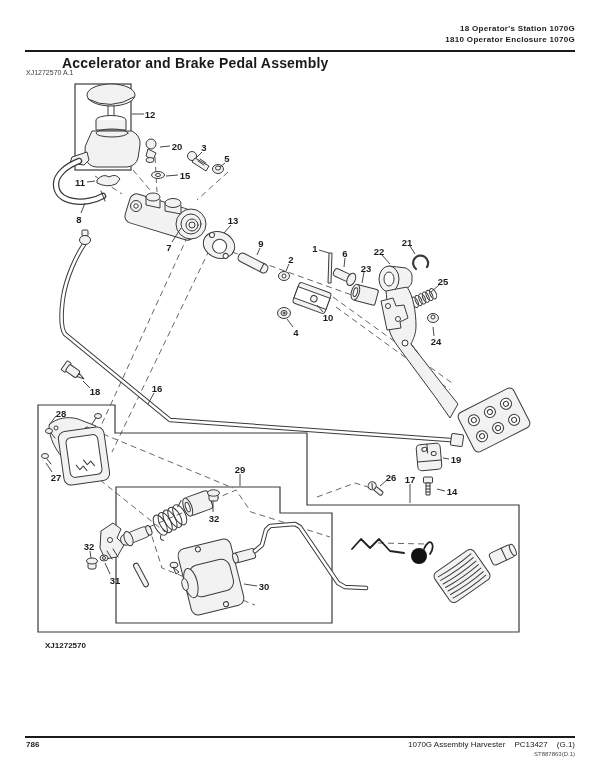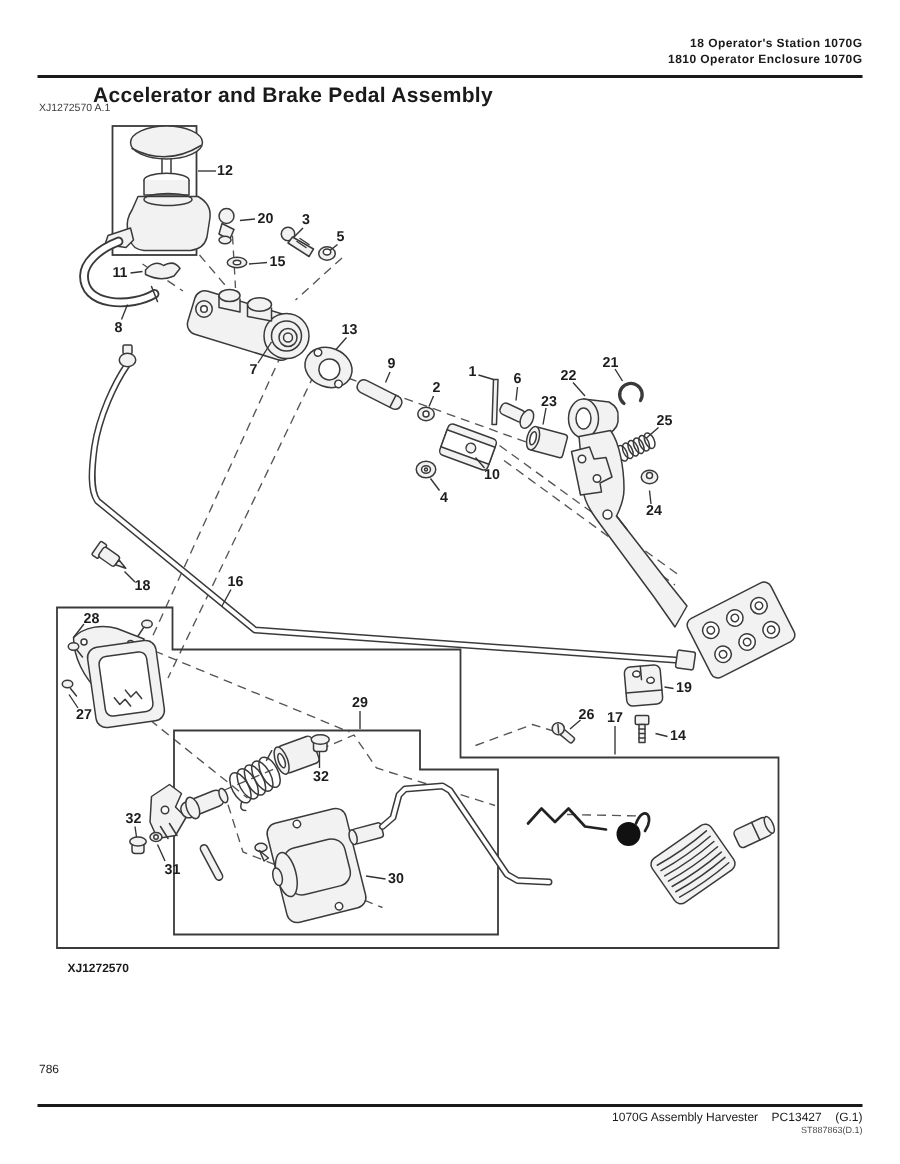--- a/index.html
+++ b/index.html
@@ -6,21 +6,21 @@
   .page { position:relative; width:600px; height:776px; background:#ffffff;
           font-family:"Liberation Sans", sans-serif; color:#1a1a1a; overflow:hidden; margin:0 auto; }
   .hdr { position:absolute; top:23px; right:25px; text-align:right;
          font-size:8px; font-weight:bold; line-height:11px; letter-spacing:.3px; }
   .rule { position:absolute; left:25px; right:25px; height:2px; background:#1a1a1a; }
   .rule-top { top:50px; height:2px; }
   .rule-bot { top:736px; height:1.5px; }
   .title  { position:absolute; left:26px; top:55px; font-size:14px; font-weight:bold; letter-spacing:.2px;margin-left:36px; }
   .figref { position:absolute; left:26px; top:69px; font-size:7px; color:#3c3c3c; }
   .caption{ position:absolute; left:45px; top:641px; font-size:8px; font-weight:bold;text-align:center; }
-  .pgnum  { position:absolute; left:26px; top:708px; font-size:8px; font-weight:normal; }
+  .pgnum  { position:absolute; left:26px; top:740px; font-size:8px; font-weight:bold; }
   .fright { position:absolute; right:25px; top:740px; font-size:8px; }
   .fright span { margin-left:9px; }
   .fsub   { position:absolute; right:25px; top:751px; font-size:6px; color:#4a4a4a; }
   svg.diagram { position:absolute; left:0; top:0; }
   
   .ln   { stroke:#3a3a3a; stroke-width:1; fill:none; stroke-linecap:round; stroke-linejoin:round; }
   .part { stroke:#3a3a3a; stroke-width:1; fill:#f2f2f2; stroke-linejoin:round; }
   .partw{ stroke:#3a3a3a; stroke-width:1; fill:#ffffff; }
   .box  { stroke:#3a3a3a; stroke-width:1.2; fill:none; }
   .dash { stroke:#555555; stroke-width:0.9; fill:none; stroke-dasharray:6 4; }

